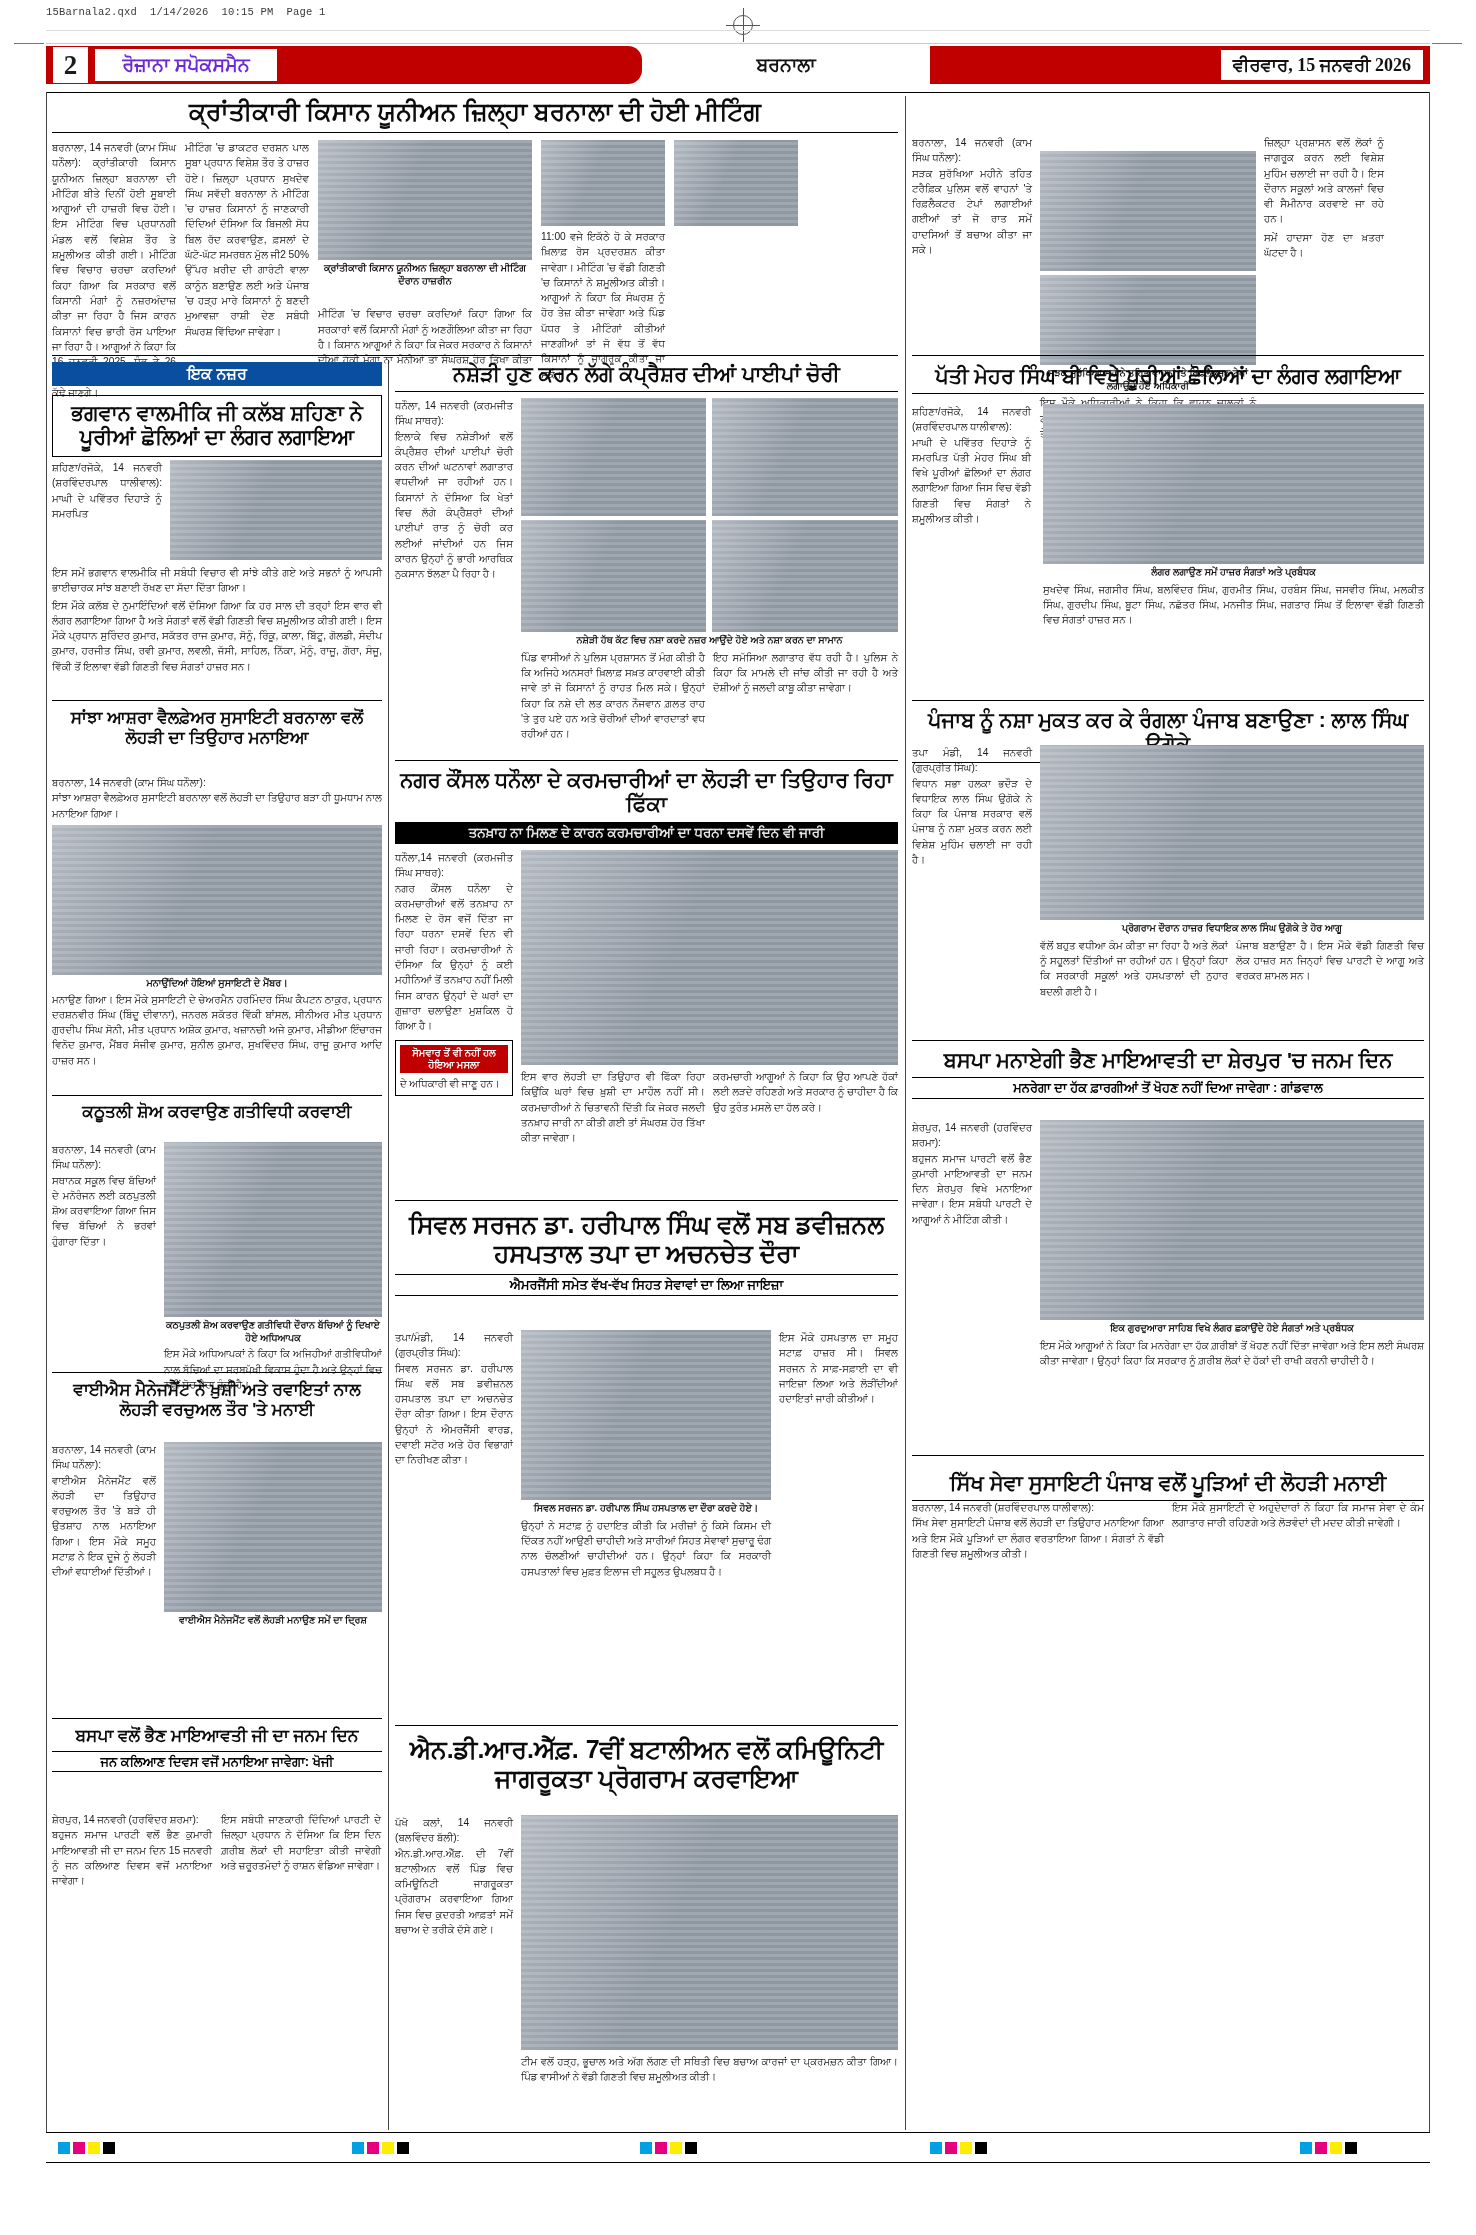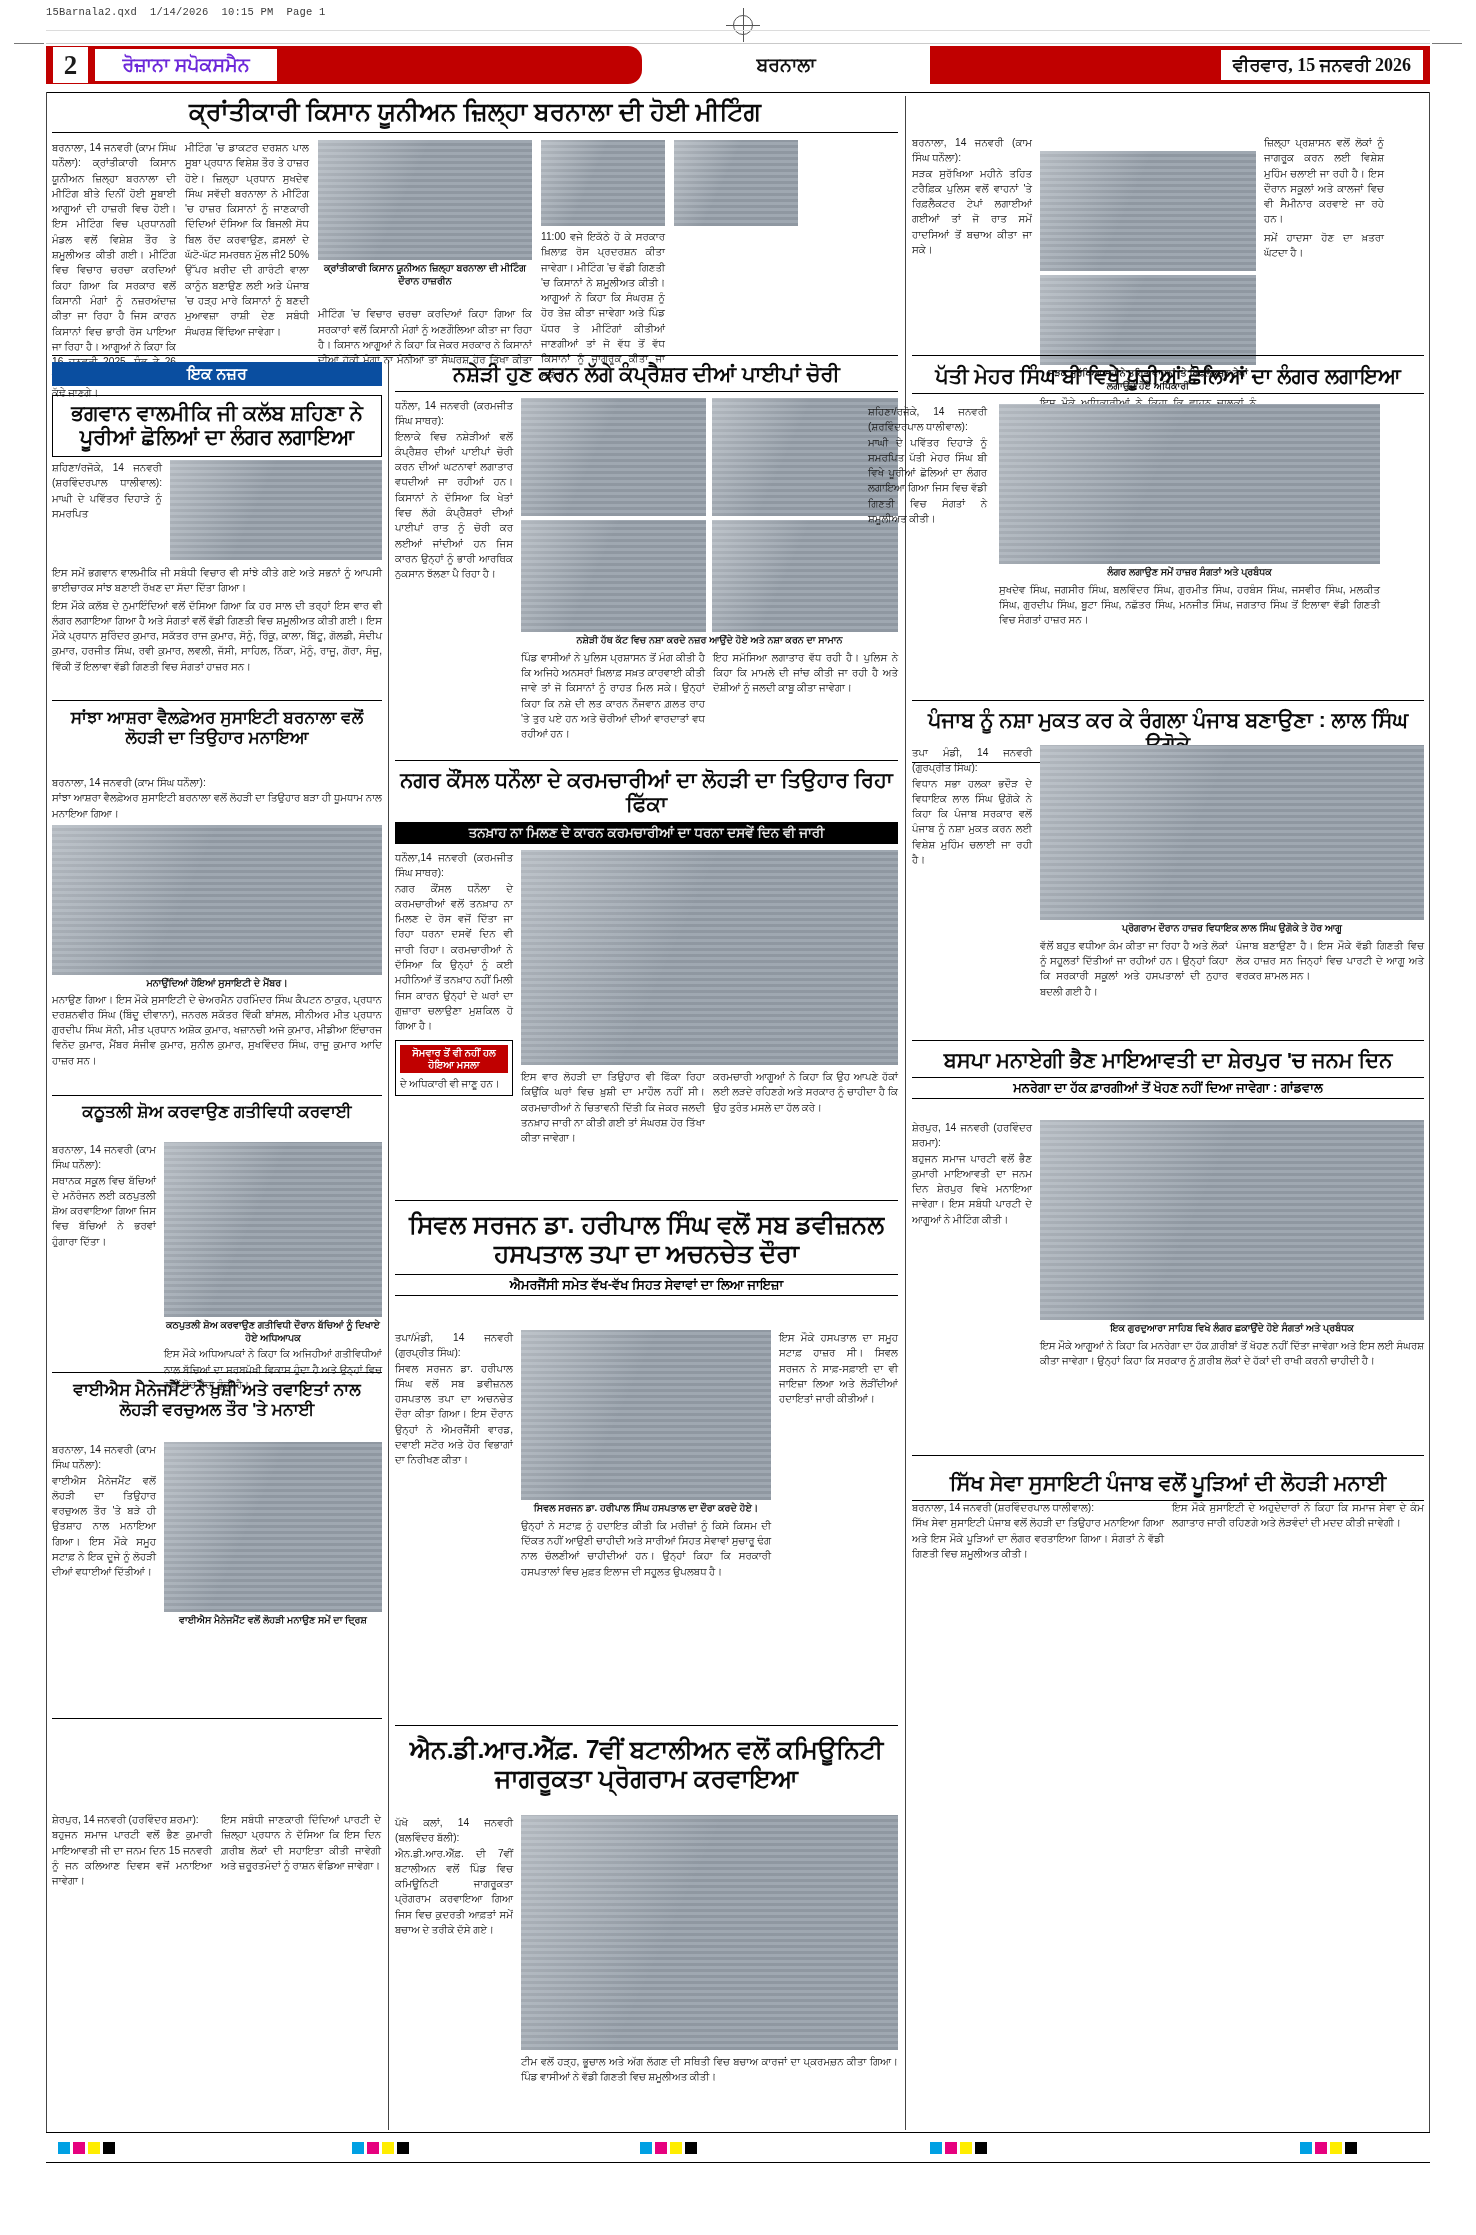--- a/index.html
+++ b/index.html
@@ -284,20 +284,24 @@
       <div class="body-txt">ਵਾਈਐਸ ਮੈਨੇਜਮੈਂਟ ਵਲੋਂ ਲੋਹੜੀ ਦਾ ਤਿਉਹਾਰ ਵਰਚੁਅਲ ਤੌਰ 'ਤੇ ਬੜੇ ਹੀ ਉਤਸ਼ਾਹ ਨਾਲ ਮਨਾਇਆ ਗਿਆ। ਇਸ ਮੌਕੇ ਸਮੂਹ ਸਟਾਫ਼ ਨੇ ਇਕ ਦੂਜੇ ਨੂੰ ਲੋਹੜੀ ਦੀਆਂ ਵਧਾਈਆਂ ਦਿੱਤੀਆਂ।</div>
     </div>
     <div style="width:218px;">
       <div class="photo" style="height:170px;"></div>
       <div class="cap">ਵਾਈਐਸ ਮੈਨੇਜਮੈਂਟ ਵਲੋਂ ਲੋਹੜੀ ਮਨਾਉਣ ਸਮੇਂ ਦਾ ਦ੍ਰਿਸ਼</div>
     </div>
   </div>
 
   <div class="hrule" style="left:52px; top:1718px; width:330px;"></div>
 
+  <div style="position:absolute; left:52px; top:1726px; width:330px;">
+    <div class="hl hl-md">ਬਸਪਾ ਵਲੋਂ ਭੈਣ ਮਾਇਆਵਤੀ ਜੀ ਦਾ ਜਨਮ ਦਿਨ</div>
+    <div class="sub-line" style="margin-top:5px;">ਜਨ ਕਲਿਆਣ ਦਿਵਸ ਵਜੋਂ ਮਨਾਇਆ ਜਾਵੇਗਾ: ਖੋਜੀ</div>
+  </div>
   <div style="position:absolute; left:52px; top:1812px; width:330px; display:flex; gap:9px;">
     <div style="width:160px;">
       <div class="body-txt">ਸ਼ੇਰਪੁਰ, 14 ਜਨਵਰੀ (ਹਰਵਿੰਦਰ ਸ਼ਰਮਾ):</div>
       <div class="body-txt">ਬਹੁਜਨ ਸਮਾਜ ਪਾਰਟੀ ਵਲੋਂ ਭੈਣ ਕੁਮਾਰੀ ਮਾਇਆਵਤੀ ਜੀ ਦਾ ਜਨਮ ਦਿਨ 15 ਜਨਵਰੀ ਨੂੰ ਜਨ ਕਲਿਆਣ ਦਿਵਸ ਵਜੋਂ ਮਨਾਇਆ ਜਾਵੇਗਾ।</div>
     </div>
     <div style="width:160px;">
       <div class="body-txt">ਇਸ ਸਬੰਧੀ ਜਾਣਕਾਰੀ ਦਿੰਦਿਆਂ ਪਾਰਟੀ ਦੇ ਜ਼ਿਲ੍ਹਾ ਪ੍ਰਧਾਨ ਨੇ ਦੱਸਿਆ ਕਿ ਇਸ ਦਿਨ ਗ਼ਰੀਬ ਲੋਕਾਂ ਦੀ ਸਹਾਇਤਾ ਕੀਤੀ ਜਾਵੇਗੀ ਅਤੇ ਜ਼ਰੂਰਤਮੰਦਾਂ ਨੂੰ ਰਾਸ਼ਨ ਵੰਡਿਆ ਜਾਵੇਗਾ।</div>
     </div>
   </div>
 
@@ -412,21 +416,21 @@
       <div class="body-txt" style="margin-top:3px;">ਸਮੇਂ ਹਾਦਸਾ ਹੋਣ ਦਾ ਖ਼ਤਰਾ ਘੱਟਦਾ ਹੈ।</div>
     </div>
   </div>
 
   <div class="hrule" style="left:912px; top:355px; width:512px;"></div>
 
   <div style="position:absolute; left:912px; top:364px; width:512px;">
     <div class="hl hl-lg">ਪੱਤੀ ਮੇਹਰ ਸਿੰਘ ਬੀ ਵਿਖੇ ਪੂਰੀਆਂ ਛੋਲਿਆਂ ਦਾ ਲੰਗਰ ਲਗਾਇਆ</div>
     <div class="hrule" style="position:relative; top:5px; width:512px;"></div>
   </div>
-  <div style="position:absolute; left:868px; top:404px; width:512px; display:flex; gap:12px;">
+  <div style="position:absolute; left:912px; top:404px; width:512px; display:flex; gap:12px;">
     <div style="width:120px;">
       <div class="body-txt">ਸ਼ਹਿਣਾ/ਰਜੋਕੇ, 14 ਜਨਵਰੀ (ਸ਼ਰਵਿੰਦਰਪਾਲ ਧਾਲੀਵਾਲ):</div>
       <div class="body-txt">ਮਾਘੀ ਦੇ ਪਵਿੱਤਰ ਦਿਹਾੜੇ ਨੂੰ ਸਮਰਪਿਤ ਪੱਤੀ ਮੇਹਰ ਸਿੰਘ ਬੀ ਵਿਖੇ ਪੂਰੀਆਂ ਛੋਲਿਆਂ ਦਾ ਲੰਗਰ ਲਗਾਇਆ ਗਿਆ ਜਿਸ ਵਿਚ ਵੱਡੀ ਗਿਣਤੀ ਵਿਚ ਸੰਗਤਾਂ ਨੇ ਸ਼ਮੂਲੀਅਤ ਕੀਤੀ।</div>
     </div>
     <div style="width:384px;">
       <div class="photo" style="height:160px;"></div>
       <div class="cap">ਲੰਗਰ ਲਗਾਉਣ ਸਮੇਂ ਹਾਜ਼ਰ ਸੰਗਤਾਂ ਅਤੇ ਪ੍ਰਬੰਧਕ</div>
       <div class="body-txt" style="margin-top:3px;">ਸੁਖਦੇਵ ਸਿੰਘ, ਜਗਸੀਰ ਸਿੰਘ, ਬਲਵਿੰਦਰ ਸਿੰਘ, ਗੁਰਮੀਤ ਸਿੰਘ, ਹਰਬੰਸ ਸਿੰਘ, ਜਸਵੀਰ ਸਿੰਘ, ਮਲਕੀਤ ਸਿੰਘ, ਗੁਰਦੀਪ ਸਿੰਘ, ਬੂਟਾ ਸਿੰਘ, ਨਛੱਤਰ ਸਿੰਘ, ਮਨਜੀਤ ਸਿੰਘ, ਜਗਤਾਰ ਸਿੰਘ ਤੋਂ ਇਲਾਵਾ ਵੱਡੀ ਗਿਣਤੀ ਵਿਚ ਸੰਗਤਾਂ ਹਾਜ਼ਰ ਸਨ।</div>
     </div>
   </div>

